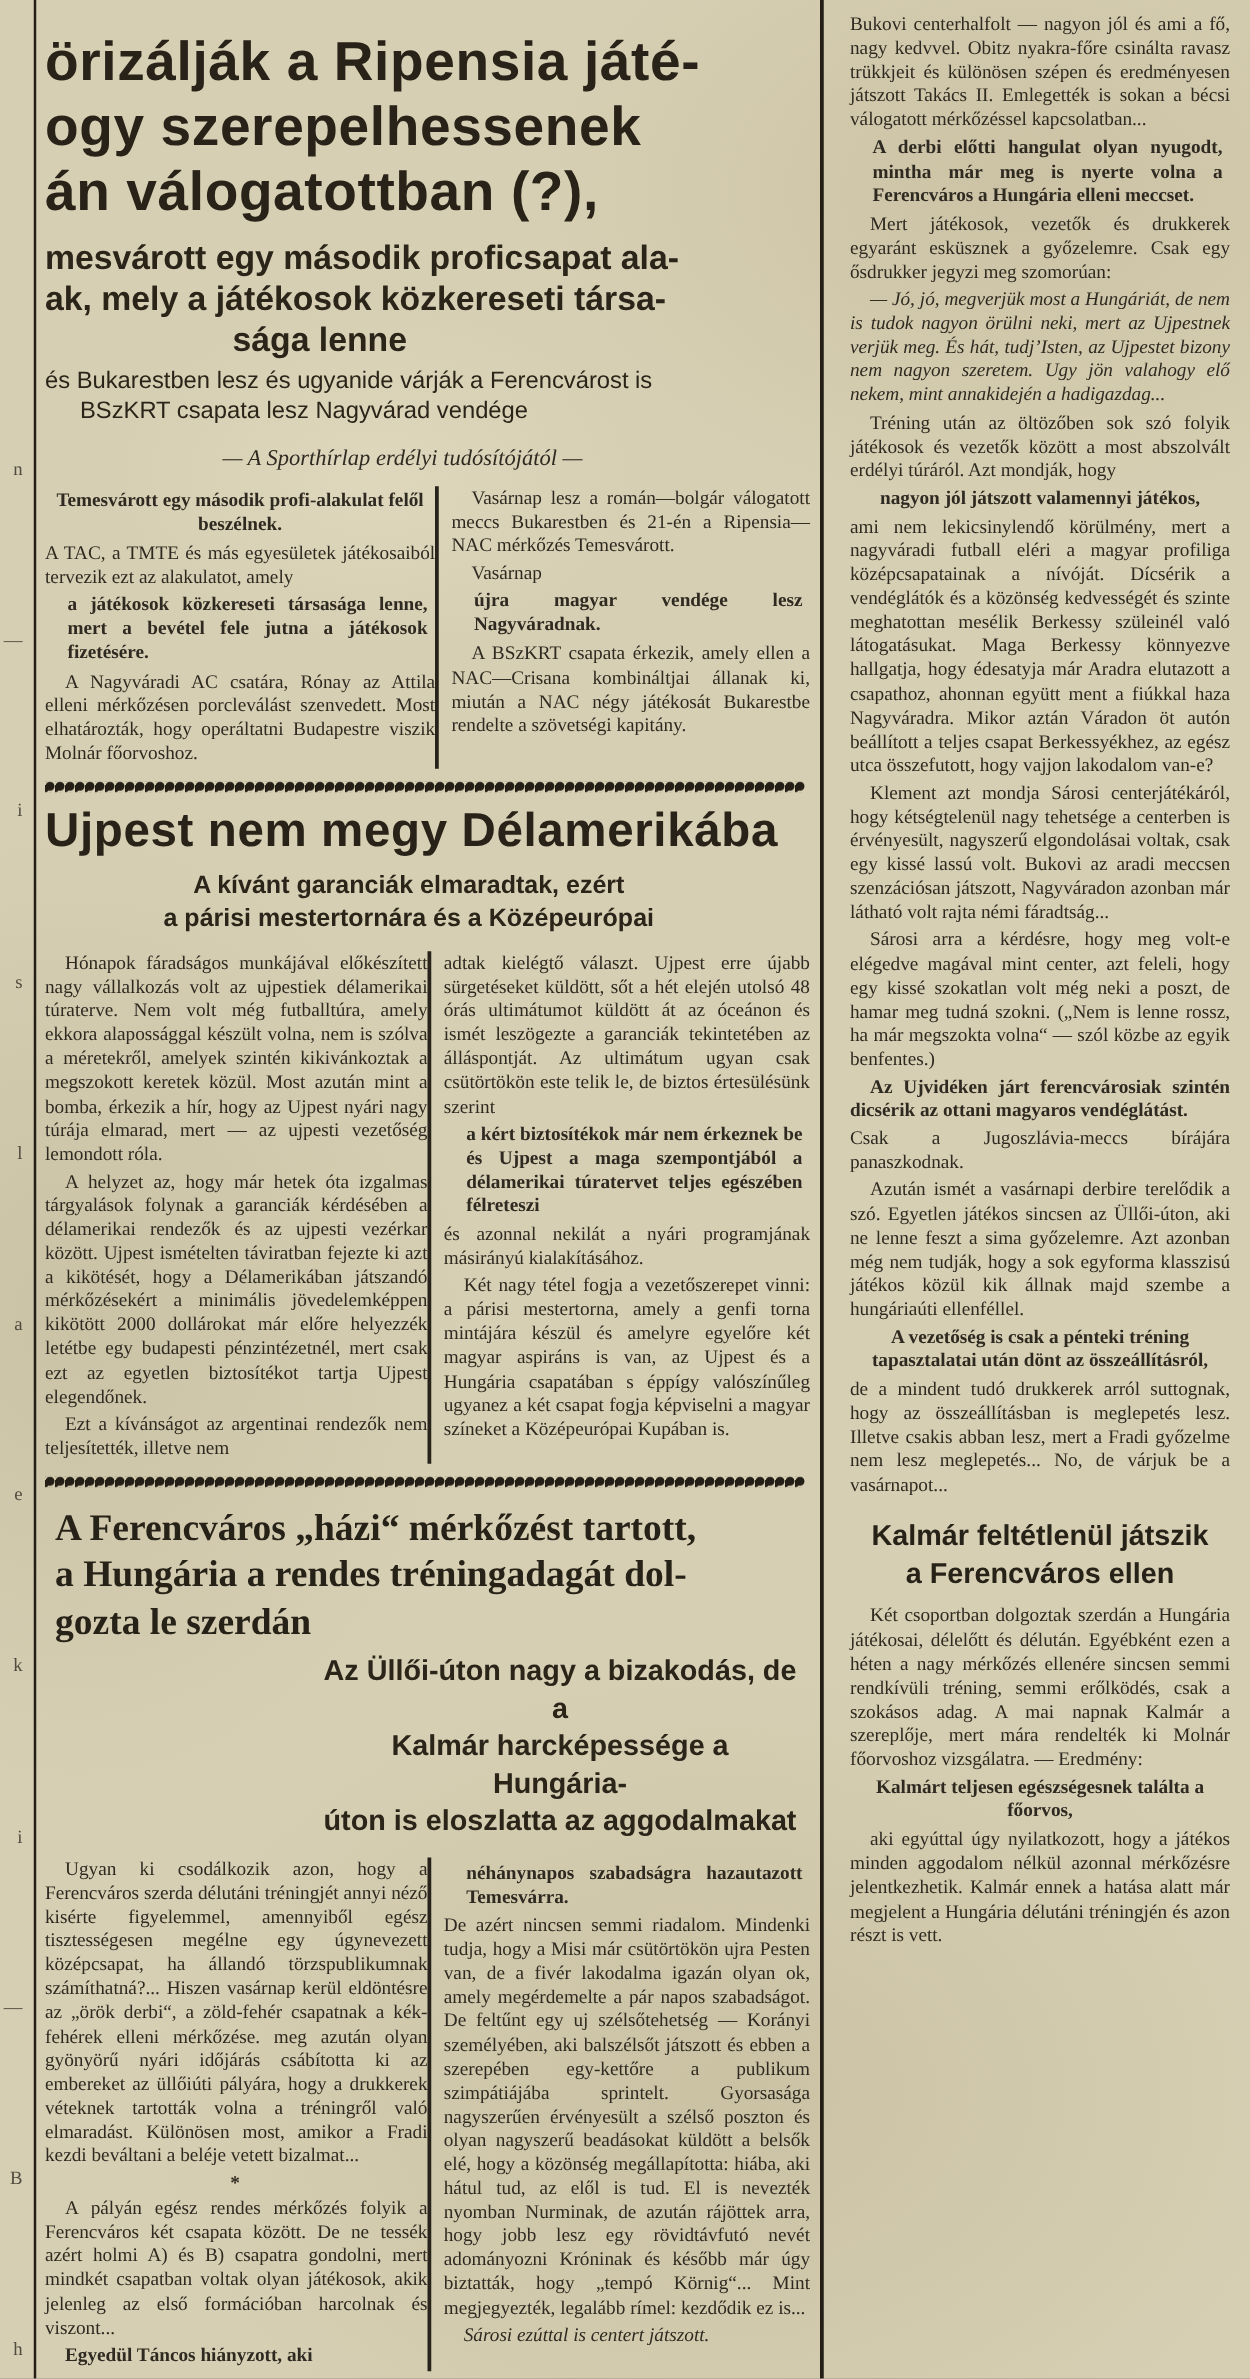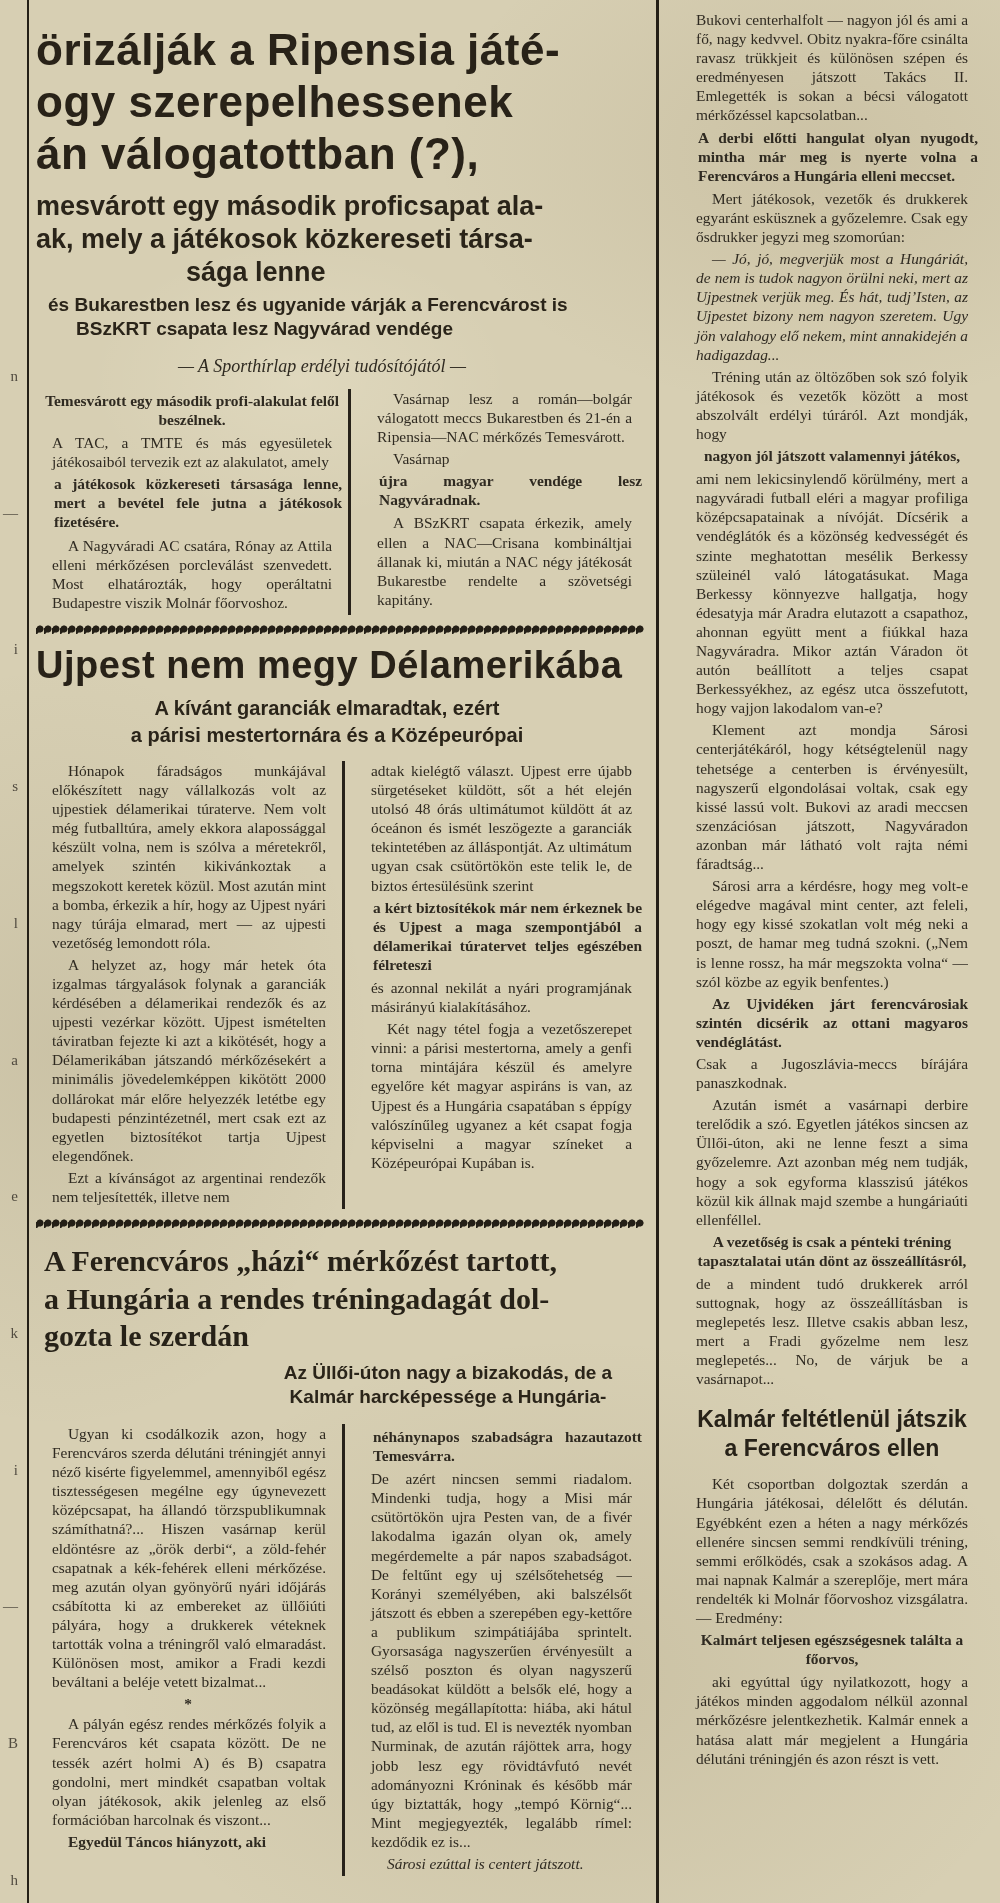--- a/index.html
+++ b/index.html
@@ -25,51 +25,51 @@
   }
   .left-region{position:absolute;left:36px;top:0;width:612px;}
   .right-region{position:absolute;left:670px;top:0;width:320px;padding:10px 6px 0 10px;}
 
   .h1{font-family:"Liberation Sans","DejaVu Sans",sans-serif;font-weight:700;
       font-size:44px;line-height:1.18;letter-spacing:.5px;color:#282218;margin:24px 0 10px;}
   .h1 div{white-space:nowrap;}
   .h2{font-family:"Liberation Sans","DejaVu Sans",sans-serif;font-weight:700;
       font-size:27px;line-height:1.22;color:#2a2419;margin:6px 0 0;}
   .h2 .ind{margin-left:150px;}
-  .lead{font-family:"Liberation Sans","DejaVu Sans",sans-serif;font-weight:700;
-      font-size:19px;line-height:1.3;color:#2a2419;margin:4px 12px 10px;}
+  .lead{font-family:"Liberation Sans","DejaVu Sans",sans-serif;font-weight:400;
+      font-size:19px;line-height:1.3;color:#2a2419;margin:4px 0 10px;}
   .lead .ind{margin-left:28px;}
   .byline{font-style:italic;font-size:18px;text-align:center;margin:14px 40px 12px 0;}
 
   .twocol{display:flex;align-items:stretch;}
   .colA{flex:0 0 51%;}
   .colB{flex:1;border-left:3px solid #27221a;padding-left:10px;}
 
-  .bodytext p{font-size:15.4px;line-height:1.24;text-align:justify;margin:0 16px 3px;text-indent:16px;}
+  .bodytext p{font-size:15.4px;line-height:1.24;text-align:justify;margin:0 0 3px;text-indent:16px;}
   .bodytext p.nb{text-indent:0;}
   .bodytext p.b{font-weight:700;}
   .bodytext p.i{font-style:italic;}
   .bodytext p.cb{font-weight:700;text-align:center;text-indent:0;padding:0 8px;margin:2px 0 4px;}
   .bodytext p.ib{font-weight:700;text-indent:0;padding:0 6px 0 18px;margin:3px 0 4px;}
   .bodytext p.star{text-align:center;text-indent:0;margin:1px 0;font-weight:700;letter-spacing:2px;}
 
   .wavy{height:9px;margin:10px 4px 10px 0;
     background-image:
       radial-gradient(circle at 4px 4px,#241f16 3.2px,rgba(0,0,0,0) 3.9px),
       radial-gradient(circle at 0px 6px,#241f16 2.6px,rgba(0,0,0,0) 3.4px);
     background-size:8px 9px;background-repeat:repeat-x;}
 
   .uj-h1{font-family:"Liberation Sans","DejaVu Sans",sans-serif;font-weight:700;
       font-size:38px;color:#282218;margin:10px 0 8px;letter-spacing:.5px;}
   .uj-sub{font-family:"Liberation Sans","DejaVu Sans",sans-serif;font-weight:700;
       font-size:20px;line-height:1.35;text-align:center;color:#2a2419;margin:0 30px 12px 0;}
 
   .fr-h1{font-weight:700;font-size:30px;line-height:1.25;color:#272218;margin:14px 0 6px 8px;}
   .fr-sub{font-family:"Liberation Sans","DejaVu Sans",sans-serif;font-weight:700;
-      font-size:19px;line-height:1.3;text-align:center;width:380px;margin:2px 10px 14px auto;color:#2a2419;}
+      font-size:23px;line-height:1.3;text-align:center;width:380px;margin:2px 10px 14px auto;color:#2a2419;}
   .kalmar-h{font-family:"Liberation Sans","DejaVu Sans",sans-serif;font-weight:700;
       font-size:23px;line-height:1.3;text-align:center;color:#272218;margin:16px 0 10px;}
 </style>
 </head>
 <body>
 
 <div class="page">
 
   <div class="margin-frags">
     <span>n</span>
@@ -151,20 +151,21 @@
 
     <div>
       <div class="fr-h1">
         <div>A Ferencváros „házi“ mérkőzést tartott,</div>
         <div>a Hungária a rendes tréningadagát dol-</div>
         <div>gozta le szerdán</div>
       </div>
       <div class="fr-sub">
         <div>Az Üllői-úton nagy a bizakodás, de a</div>
         <div>Kalmár harcképessége a Hungária-</div>
+        <div>úton is eloszlatta az aggodalmakat</div>
       </div>
       <div class="twocol bodytext">
         <div class="colA" style="flex-basis:50%">
           <p>Ugyan ki csodálkozik azon, hogy a Ferencváros szerda délutáni tréningjét annyi néző kisérte figyelemmel, amennyiből egész tisztességesen megélne egy úgynevezett középcsapat, ha állandó törzspublikumnak számíthatná?... Hiszen vasárnap kerül eldöntésre az „örök derbi“, a zöld-fehér csapatnak a kék-fehérek elleni mérkőzése. meg azután olyan gyönyörű nyári időjárás csábította ki az embereket az üllőiúti pályára, hogy a drukkerek véteknek tartották volna a tréningről való elmaradást. Különösen most, amikor a Fradi kezdi beváltani a beléje vetett bizalmat...</p>
           <p class="star">*</p>
           <p>A pályán egész rendes mérkőzés folyik a Ferencváros két csapata között. De ne tessék azért holmi A) és B) csapatra gondolni, mert mindkét csapatban voltak olyan játékosok, akik jelenleg az első formációban harcolnak és viszont...</p>
           <p class="b">Egyedül Táncos hiányzott, aki</p>
         </div>
         <div class="colB">
           <p class="ib">néhánynapos szabadságra hazautazott Temesvárra.</p>

